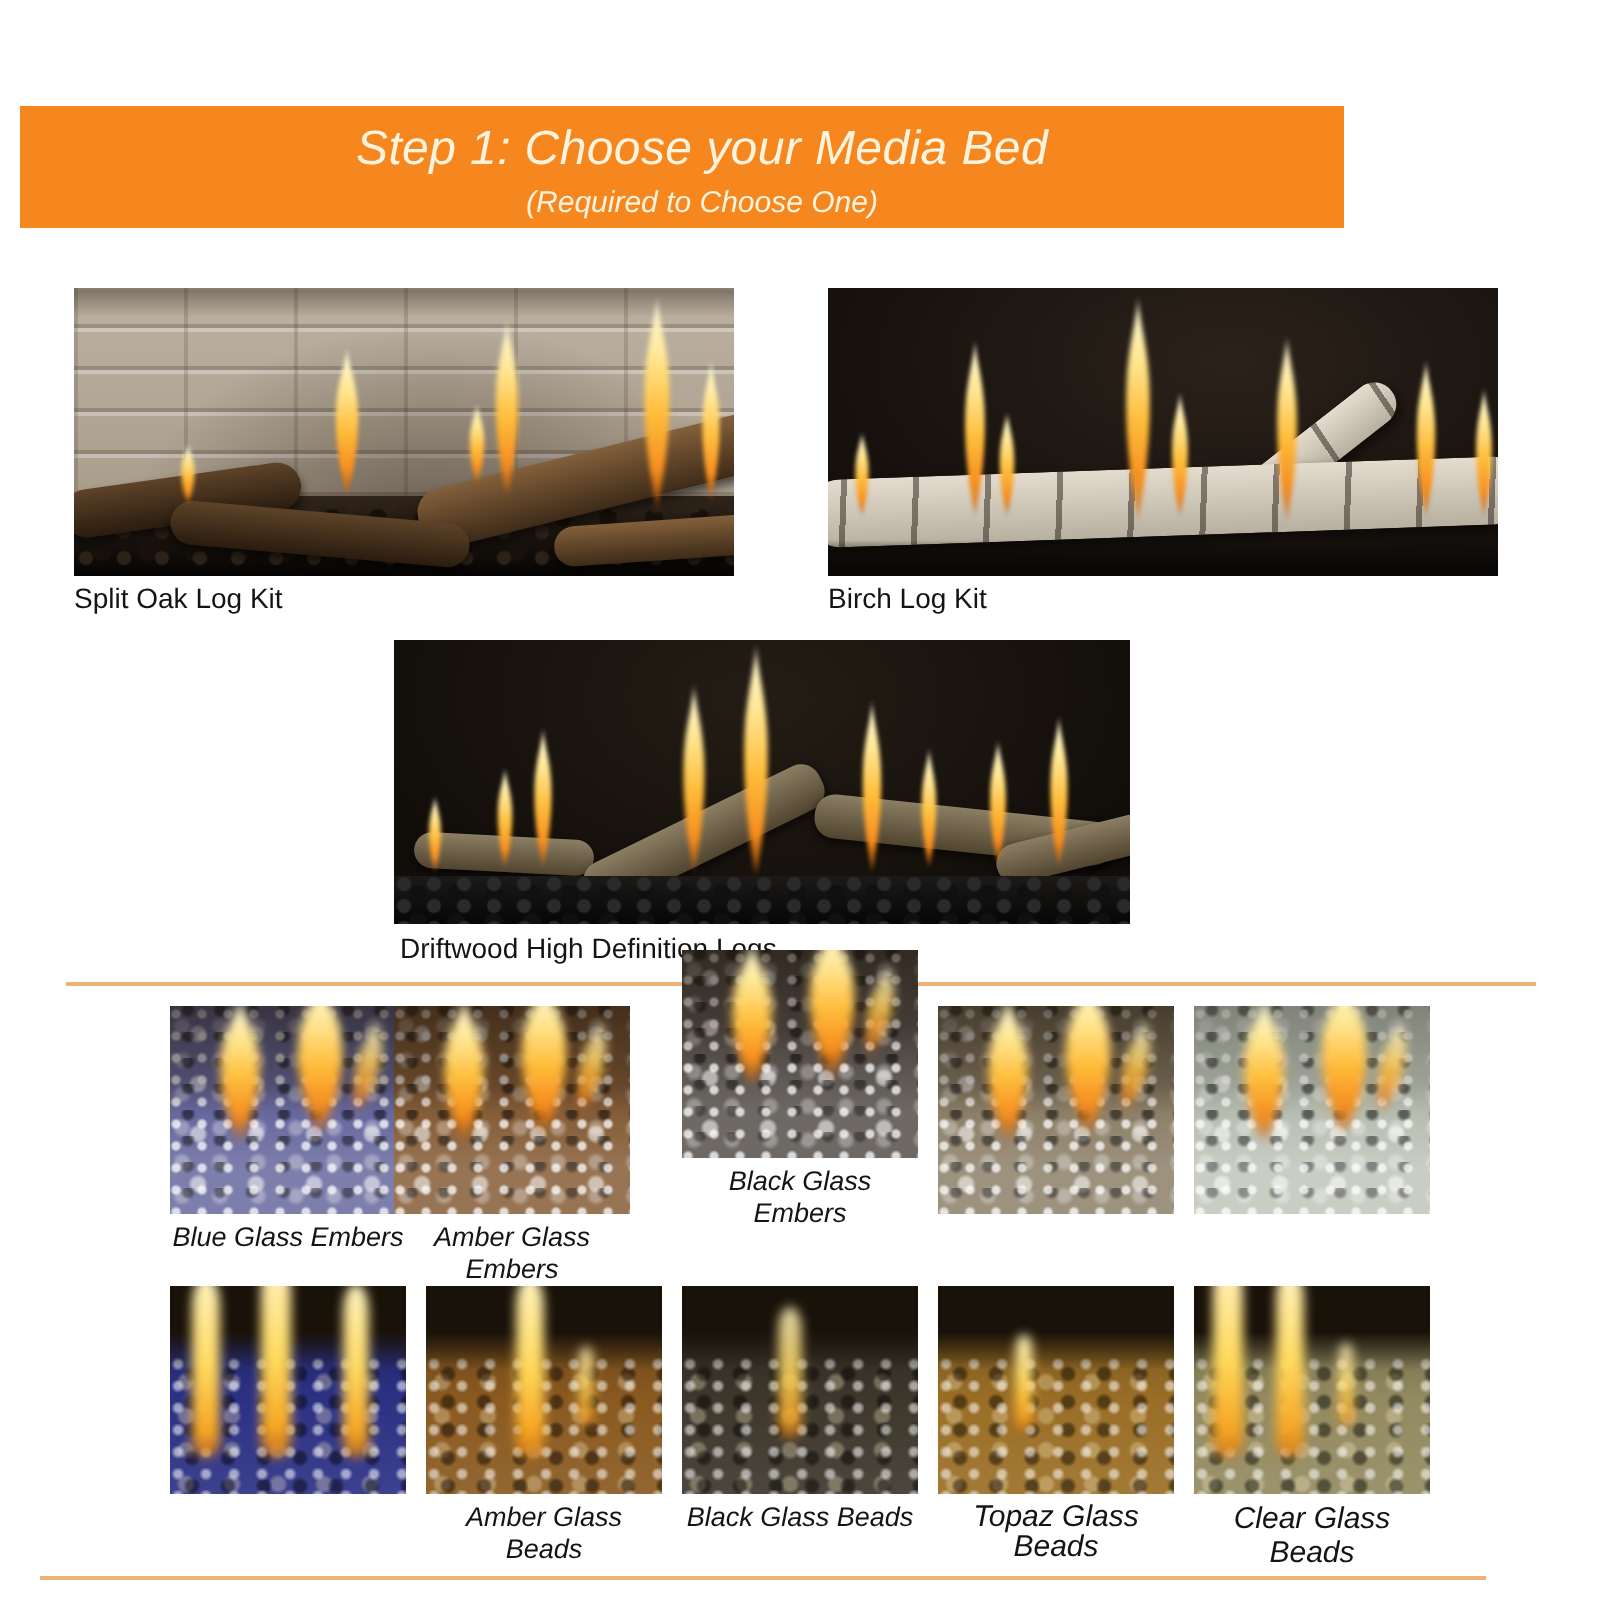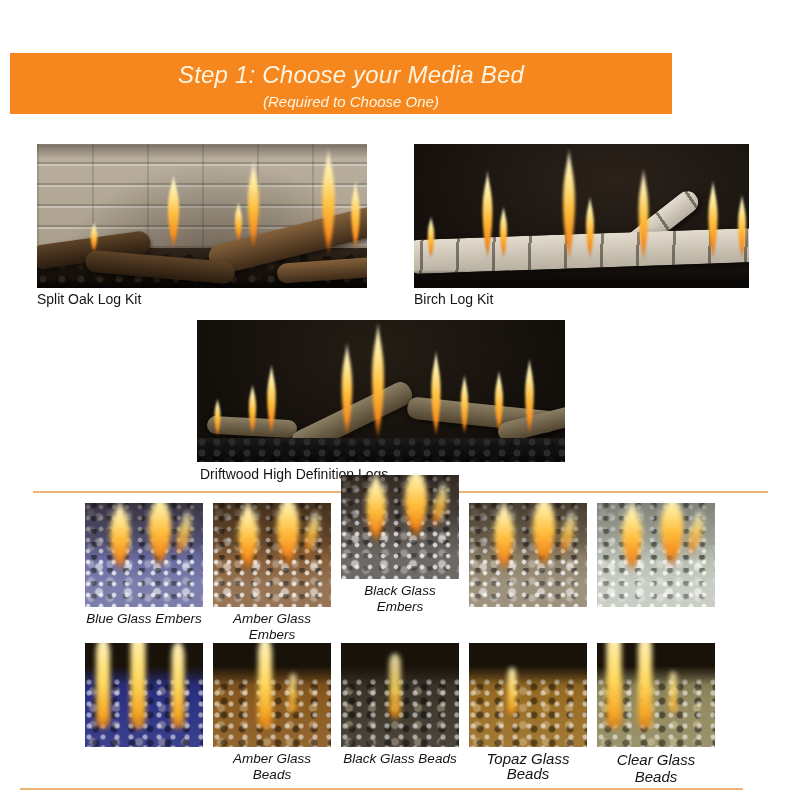--- a/index.html
+++ b/index.html
@@ -235,21 +235,21 @@
       <svg class="flame em" viewBox="0 0 24 80" preserveAspectRatio="none" style="left:58px;bottom:40px;width:34px;height:78px">
           <use href="#flamePath" fill="url(#fg)"></use>
         </svg>
       <svg class="flame em" viewBox="0 0 24 80" preserveAspectRatio="none" style="left:90px;bottom:50px;width:18px;height:48px;opacity:.8;transform:rotate(14deg)">
           <use href="#flamePath" fill="url(#fg)"></use>
         </svg>
     </div>
     <div class="opt-cap">Blue Glass Embers</div>
   </div>
 
-  <div class="opt" style="left: 213px; top: 503px; --tint: #855d38;">
+  <div class="opt" style="left: 197px; top: 503px; --tint: #855d38;">
     <div class="tile">
       <div class="em-noise"></div>
       <div class="em-shade"></div>
       <svg class="flame em" viewBox="0 0 24 80" preserveAspectRatio="none" style="left:20px;bottom:36px;width:30px;height:72px">
           <use href="#flamePath" fill="url(#fg)"></use>
         </svg>
       <svg class="flame em" viewBox="0 0 24 80" preserveAspectRatio="none" style="left:58px;bottom:40px;width:34px;height:78px">
           <use href="#flamePath" fill="url(#fg)"></use>
         </svg>
       <svg class="flame em" viewBox="0 0 24 80" preserveAspectRatio="none" style="left:90px;bottom:50px;width:18px;height:48px;opacity:.8;transform:rotate(14deg)">

